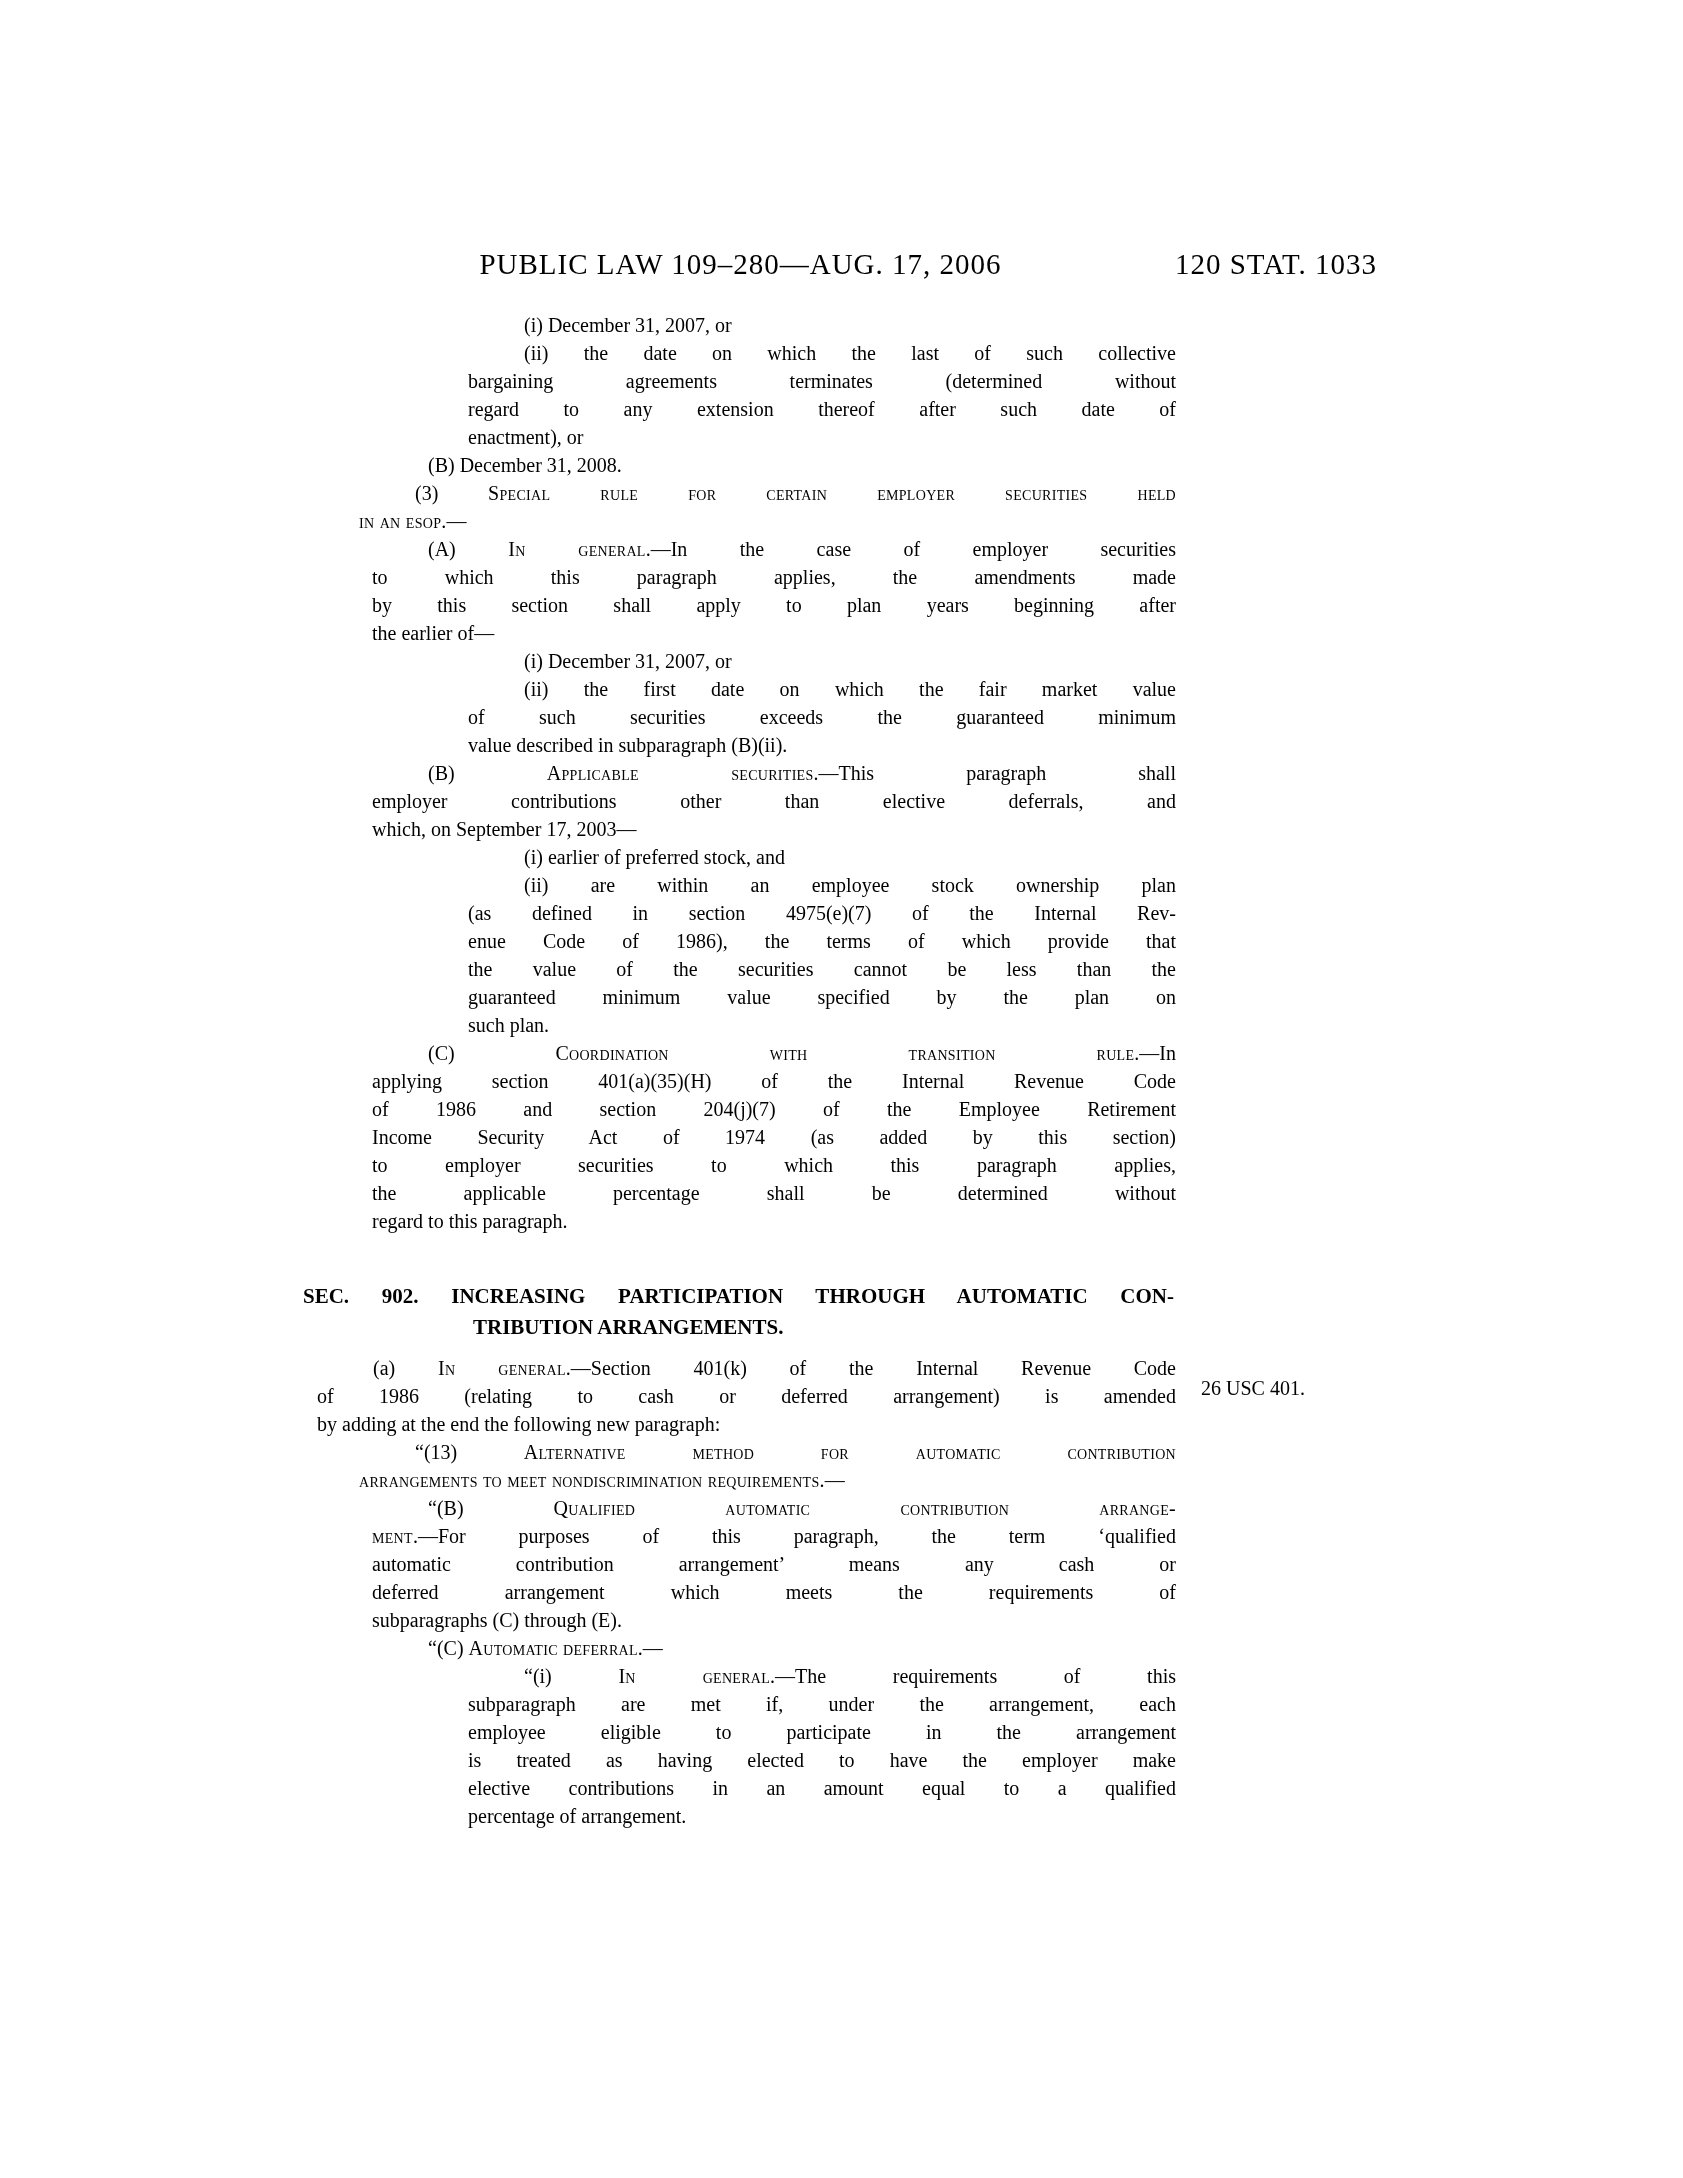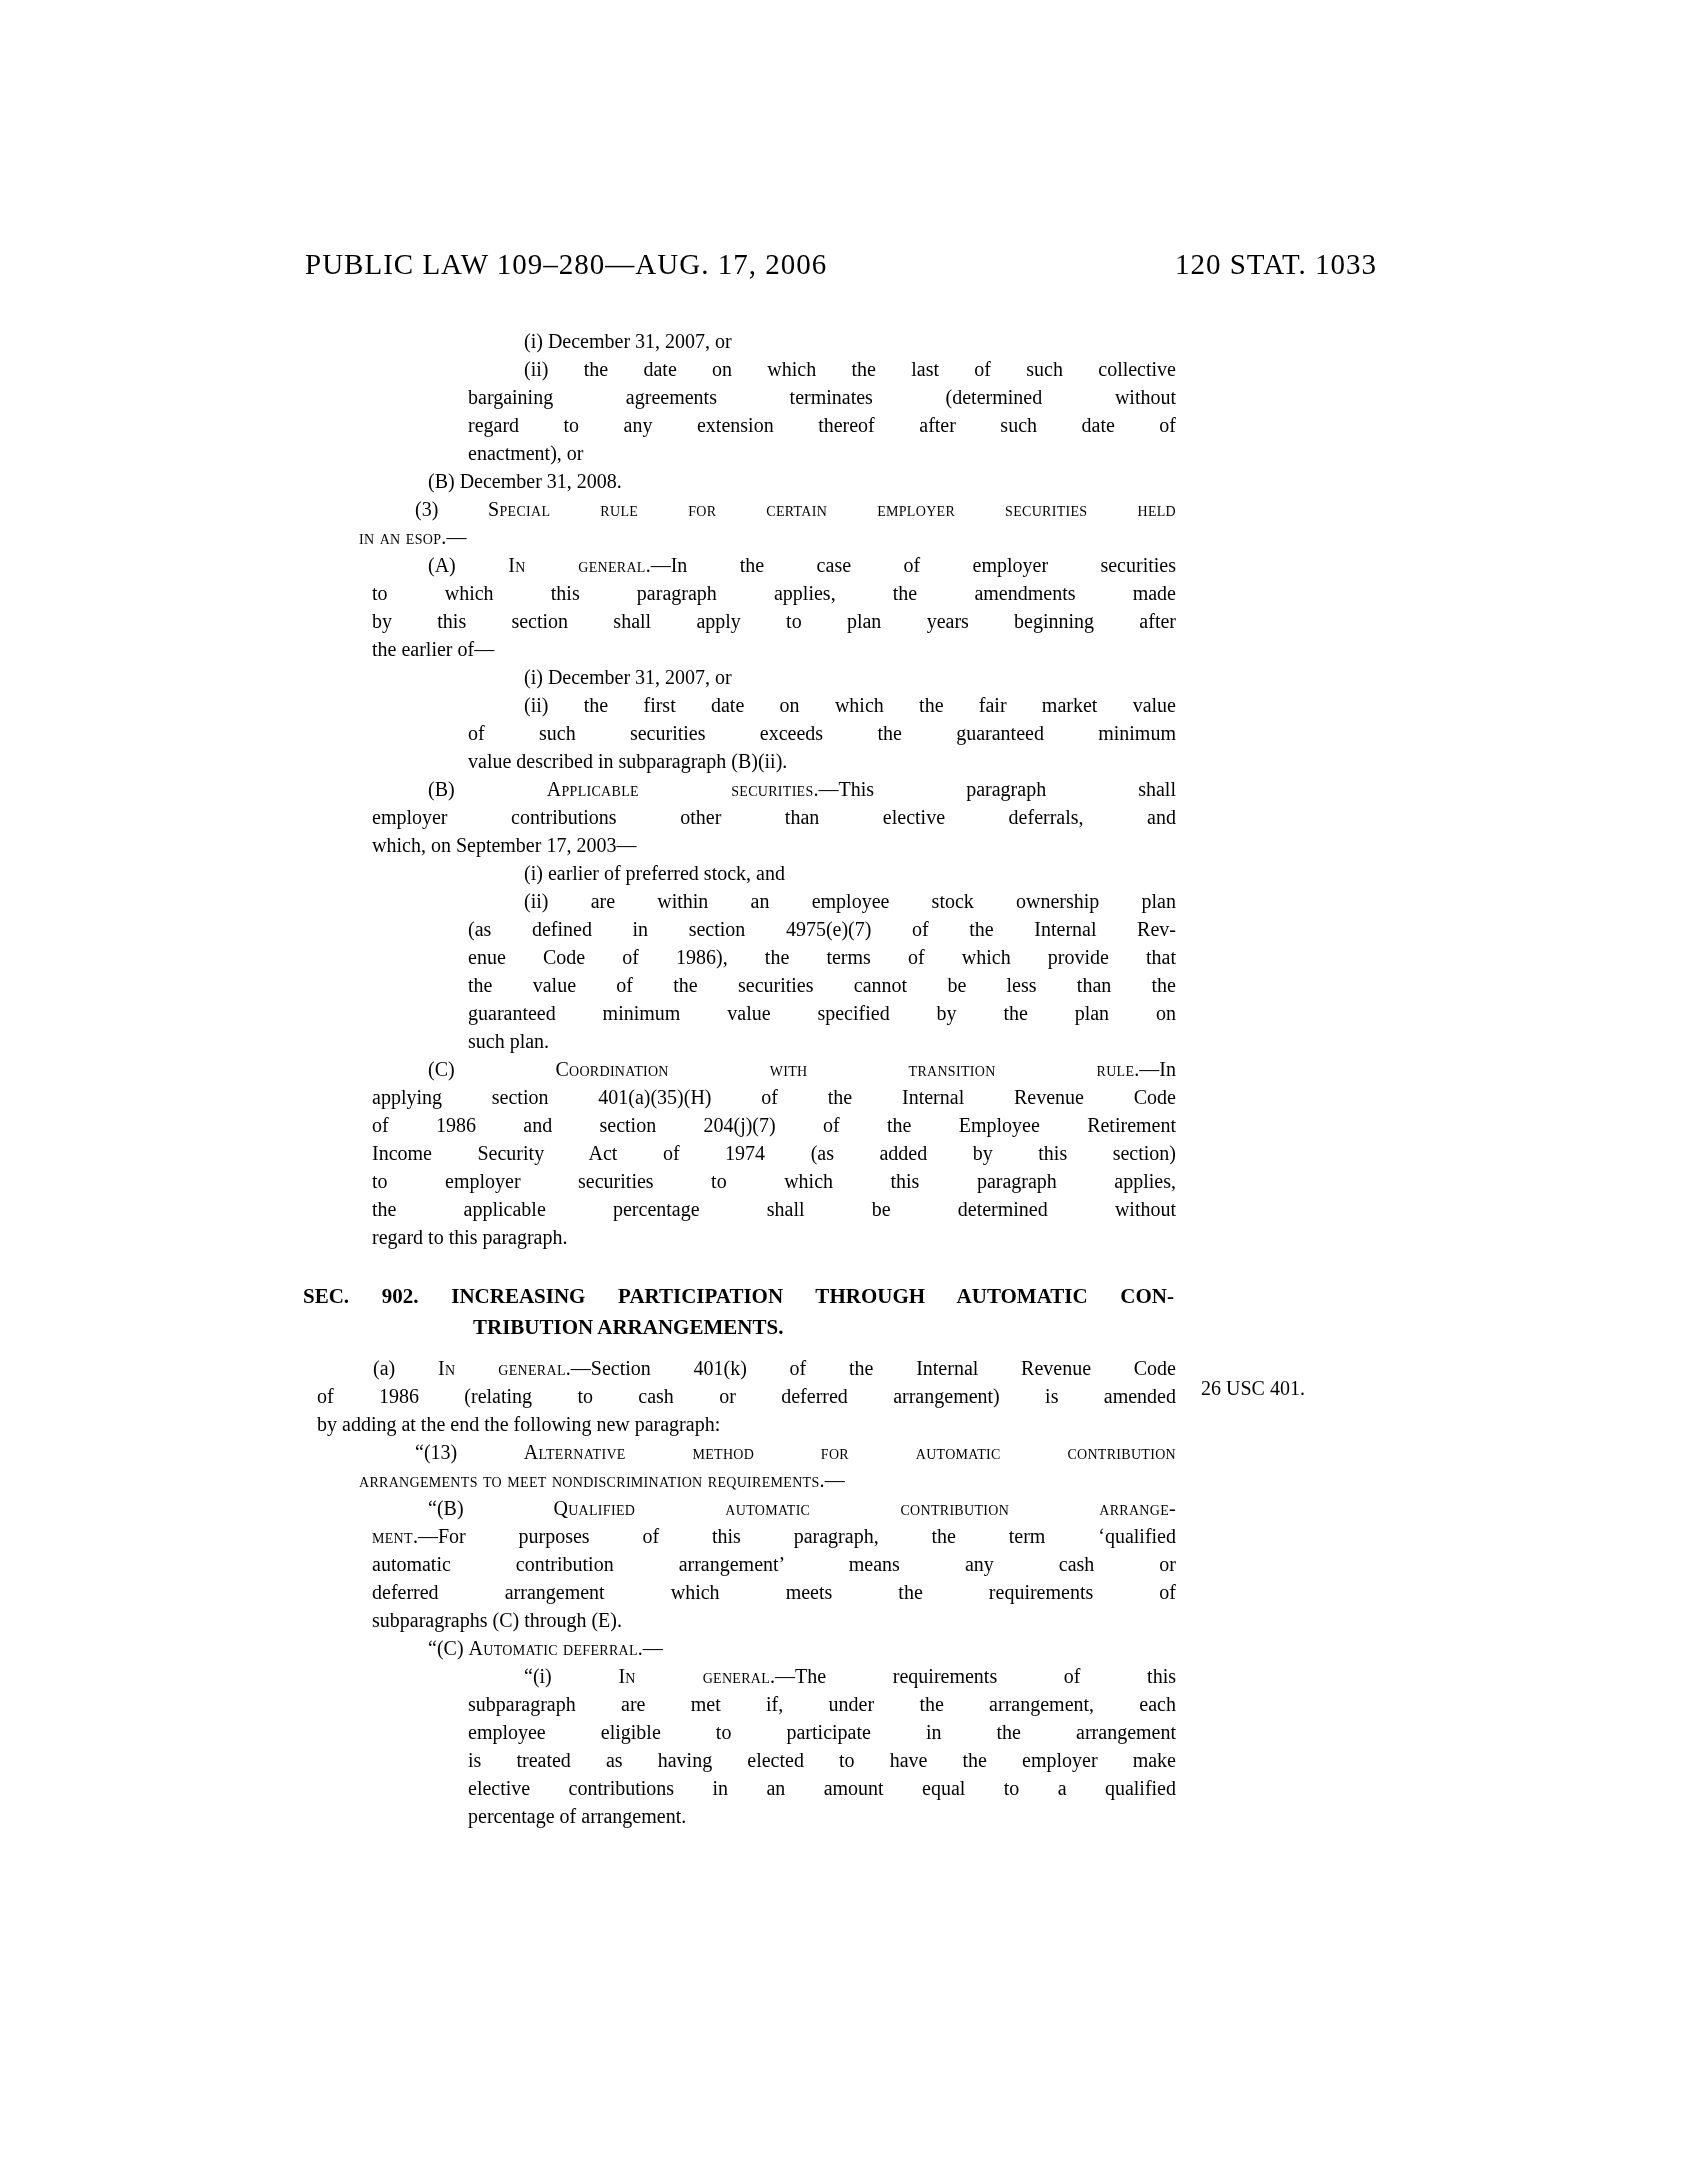--- a/index.html
+++ b/index.html
@@ -13,32 +13,32 @@
     overflow:hidden;
   }
   
   .hdr {
     position:absolute;
     top:248px;
     font-size:29px;
     letter-spacing:1px;
     white-space:nowrap;
   }
-  .hdr-left  { left:305px; width:871px; }
+  .hdr-left  { left:305px; width:871px; text-align:center; }
   .hdr-right { left:1129px; width:248px; text-align:right; }
 
   
   .bodytext {
     position:absolute;
     left:305px;
     width:871px;
     font-size:20px;
     line-height:28px;
   }
-  #body-top    { top:327px; }
+  #body-top    { top:311px; }
   #body-bottom { top:1354px; }
 
   .para { }
   .para.l0 { margin-left:12px;    }
   .para.l1 { margin-left:54px; }
   .para.l2 { margin-left:67px;}
   .para.l3 { margin-left:163px;}
   .line { white-space:nowrap; }
   .line.jl { white-space:normal; text-align:justify; text-align-last:justify; }
   .line.first { text-indent:56px; }

